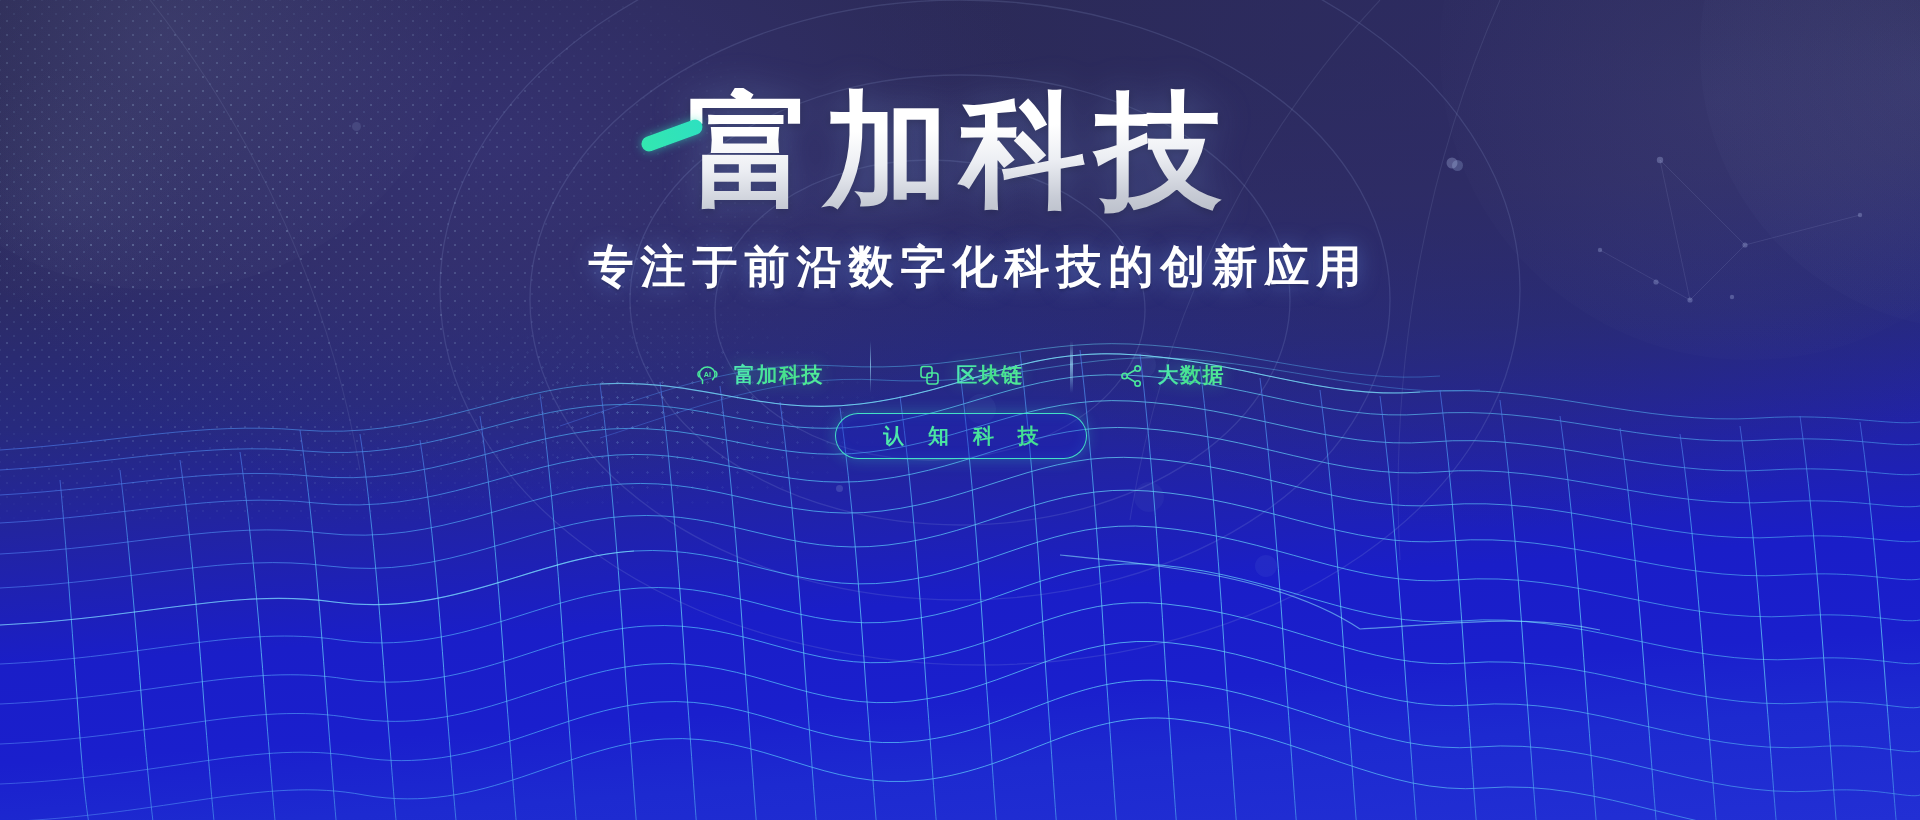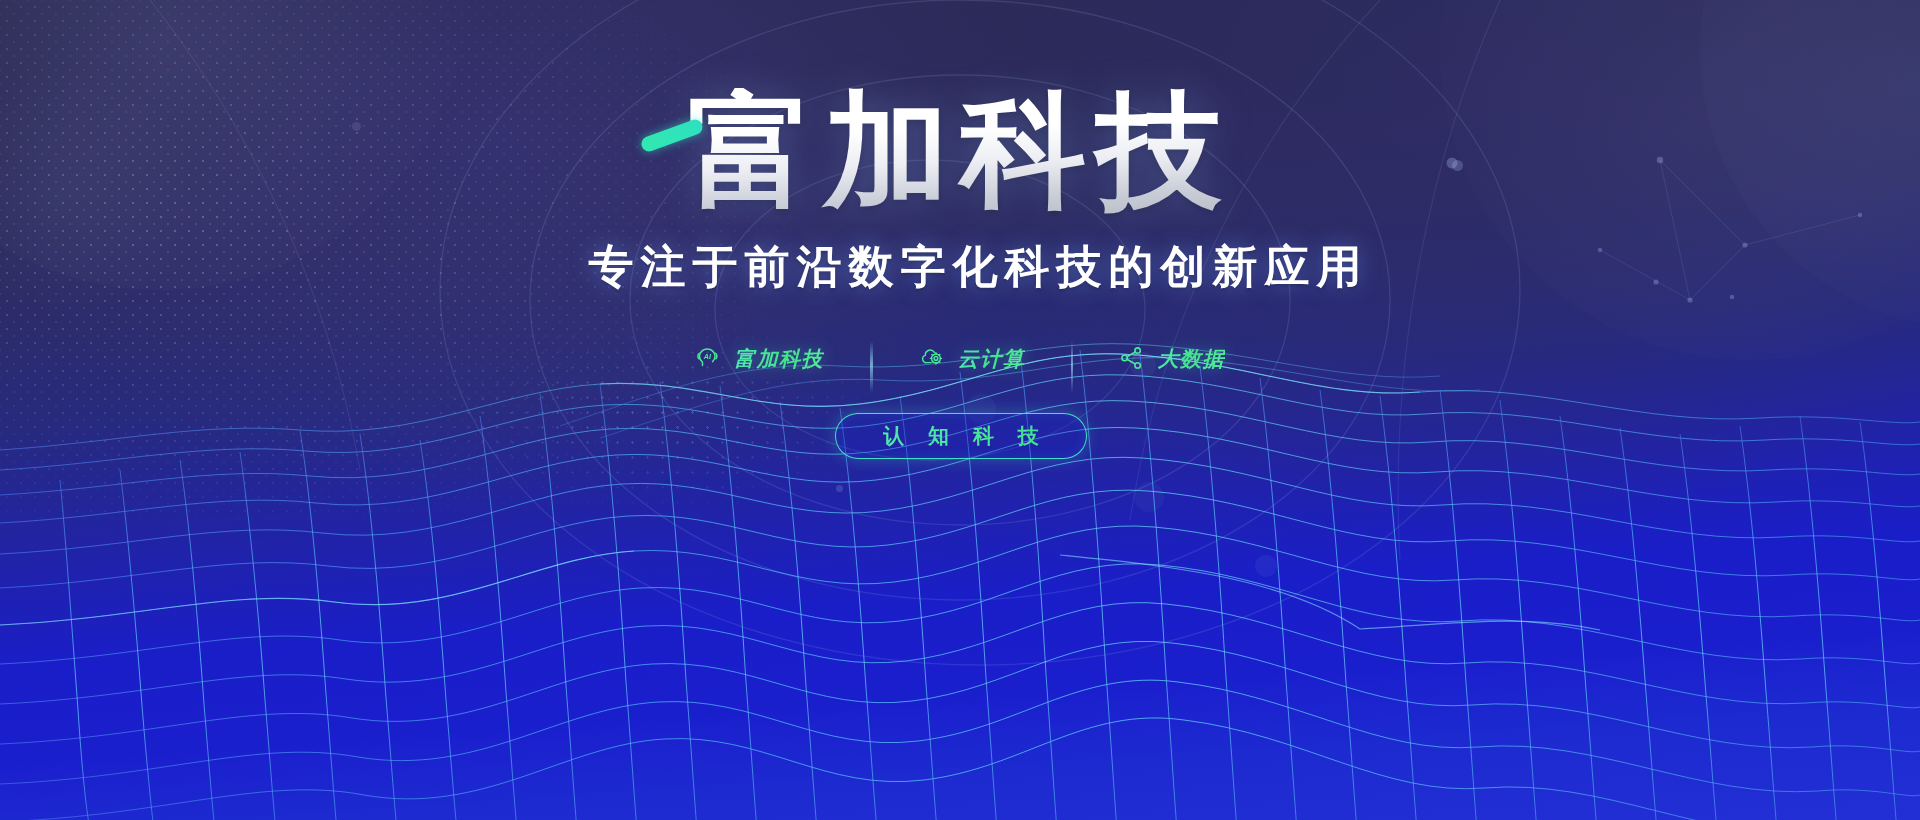--- a/index.html
+++ b/index.html
@@ -81,22 +81,22 @@
     font-size:45px; line-height:60px; font-weight:700; letter-spacing:7px;
     text-shadow:0 0 22px rgba(120,170,255,0.45), 0 2px 3px rgba(0,0,0,0.22);
   }
 
   
   .features{
     position:absolute; left:0; top:341px; width:1920px;
     display:flex; justify-content:center; align-items:center;
   }
   .feature{
-    display:flex; align-items:flex-start; gap:13px;
-    padding:0 46px; height:44px;font-style:italic;
+    display:flex; align-items:flex-end; gap:13px;
+    padding:0 46px; height:44px;
   }
   .feature .ficon{ display:flex; align-items:center; justify-content:center; width:26px; height:26px; }
   .feature .flabel{
     font-size:21px; font-weight:700; letter-spacing:1.5px;
     background:linear-gradient(100deg,#4fe9b4 0%, #46e08d 52%, #52ec9b 100%);
     -webkit-background-clip:text; background-clip:text;
     color:transparent; -webkit-text-fill-color:transparent;
     filter:drop-shadow(0 0 8px rgba(60,230,160,0.35));
   }
   .divider{
@@ -280,34 +280,32 @@
             <path d="M4.2,8.4 C2.6,9.3 2.4,12.6 4,13.8"></path>
             <path d="M20.6,8.4 C22.2,9.3 22.4,12.6 20.8,13.8"></path>
             <text x="12.4" y="13.6" font-family="'Liberation Sans',sans-serif" font-size="7.2" font-weight="700" fill="#4ae79b" stroke="none" text-anchor="middle">AI</text>
           </svg>
         </span>
         <span class="flabel">富加科技</span>
       </div>
 
       <div class="divider"></div>
 
-
-      <div class="divider"></div>
-
       <div class="feature">
         <span class="ficon">
-          <svg width="27" height="26" viewBox="0 0 27 26" fill="none" stroke="#4ae79b" stroke-width="1.5" stroke-linecap="round" stroke-linejoin="round">
-            <path d="M16,7.2 C14.7,5.2 12.3,4.2 10.1,5 C7.8,5.8 6.4,8 6.6,10.3 C4.6,10.9 3.4,12.9 3.9,14.9 C4.4,16.8 6.2,18 8.1,17.8 L12,17.8"></path>
-            <circle cx="17.6" cy="13.4" r="4.6"></circle>
-            <circle cx="17.6" cy="13.4" r="1.9"></circle>
-            <path d="M17.6,7.6 L17.6,9.1 M17.6,17.7 L17.6,19.2 M11.8,13.4 L13.3,13.4 M21.9,13.4 L23.4,13.4 M13.5,9.3 L14.6,10.4 M20.6,16.4 L21.7,17.5 M21.7,9.3 L20.6,10.4 M14.6,16.4 L13.5,17.5"></path>
+          <svg width="26" height="26" viewBox="0 0 26 26" fill="none" stroke="#4ae79b" stroke-width="1.6" stroke-linejoin="round">
+            <rect x="4" y="3.5" width="11" height="11" rx="2.4"></rect>
+            <rect x="10" y="10" width="11" height="11" rx="2.4"></rect>
           </svg>
         </span>
-        <span class="flabel">云计算</span>
+        <span class="flabel">区块链</span>
       </div>
+
+      <div class="divider"></div>
+
 
       <div class="divider"></div>
 
       <div class="feature">
         <span class="ficon">
           <svg width="26" height="26" viewBox="0 0 26 26" fill="none" stroke="#4ae79b" stroke-width="1.6" stroke-linecap="round">
             <circle cx="18.6" cy="5.6" r="2.7"></circle>
             <circle cx="5.6" cy="13" r="2.7"></circle>
             <circle cx="18.6" cy="20.4" r="2.7"></circle>
             <path d="M16.2,7 L8,11.7"></path>

